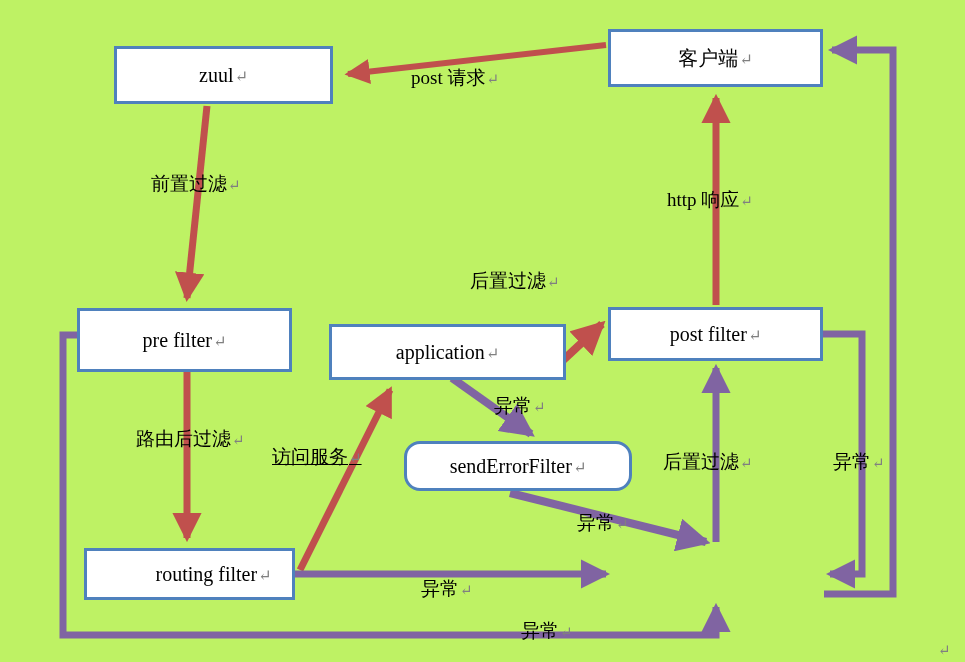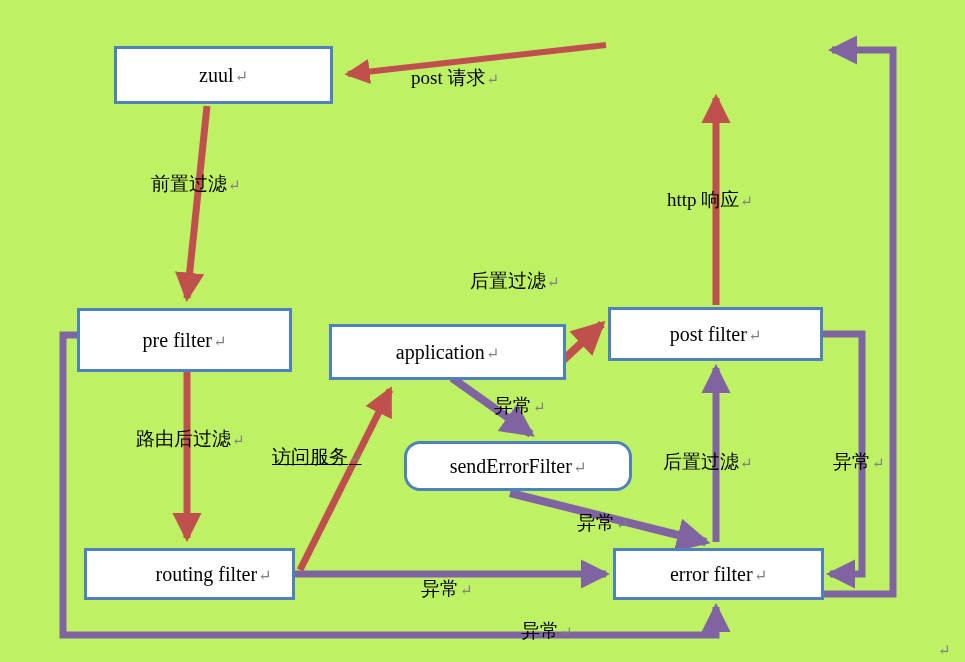--- a/index.html
+++ b/index.html
@@ -108,20 +108,25 @@
 
     <path d="M 716 542 L 716 368" stroke="#8064A2" stroke-width="7" fill="none" marker-end="url(#arrowPurple)"></path>
   </svg>
 
   <div class="node" style="left:114px; top:46px; width:219px; height:58px;">
     <span class="node-label">
       <span>zuul</span><span class="pilcrow">↵</span>
     </span>
   </div>
 
+  <div class="node" style="left:608px; top:29px; width:215px; height:58px;">
+    <span class="node-label">
+      <span>客户端</span><span class="pilcrow">↵</span>
+    </span>
+  </div>
 
   <div class="node" style="left:77px; top:308px; width:215px; height:64px;text-align:right;">
     <span class="node-label">
       <span>pre filter</span><span class="pilcrow">↵</span>
     </span>
   </div>
 
   <div class="node" style="left:329px; top:324px; width:237px; height:56px;">
     <span class="node-label">
       <span>application</span><span class="pilcrow">↵</span>
@@ -139,25 +144,20 @@
       <span>sendErrorFilter</span><span class="pilcrow">↵</span>
     </span>
   </div>
 
   <div class="node" style="left:84px; top:548px; width:211px; height:52px;padding-left:48px;">
     <span class="node-label">
       <span>routing filter</span><span class="pilcrow">↵</span>
     </span>
   </div>
 
-  <div class="node" style="left:613px; top:548px; width:211px; height:52px;">
-    <span class="node-label">
-      <span>error filter</span><span class="pilcrow">↵</span>
-    </span>
-  </div>
 
   <div class="edge-label" style="left:411px; top:68px;">
     <span>post 请求</span><span class="pilcrow">↵</span>
   </div>
 
   <div class="edge-label" style="left:151px; top:174px;">
     <span>前置过滤</span><span class="pilcrow">↵</span>
   </div>
 
   <div class="edge-label" style="left:667px; top:190px;">

